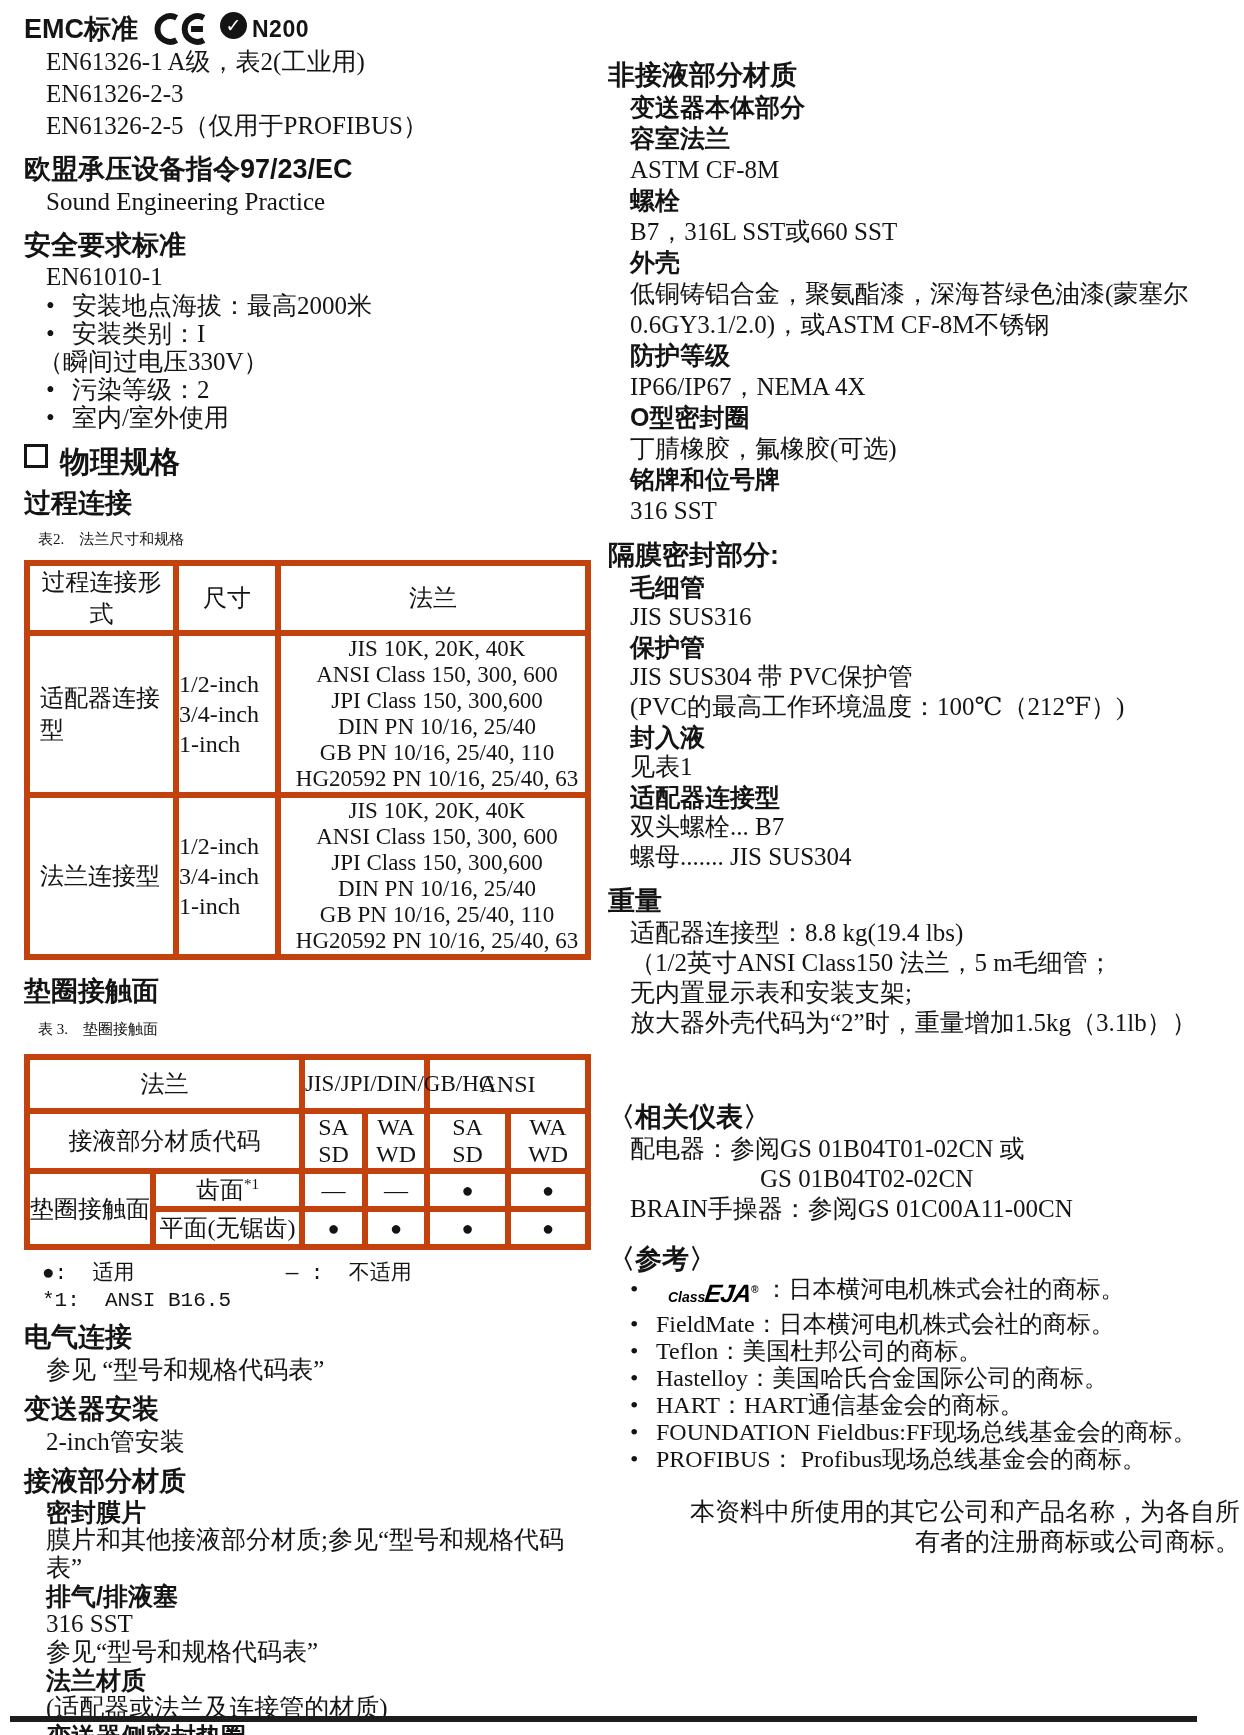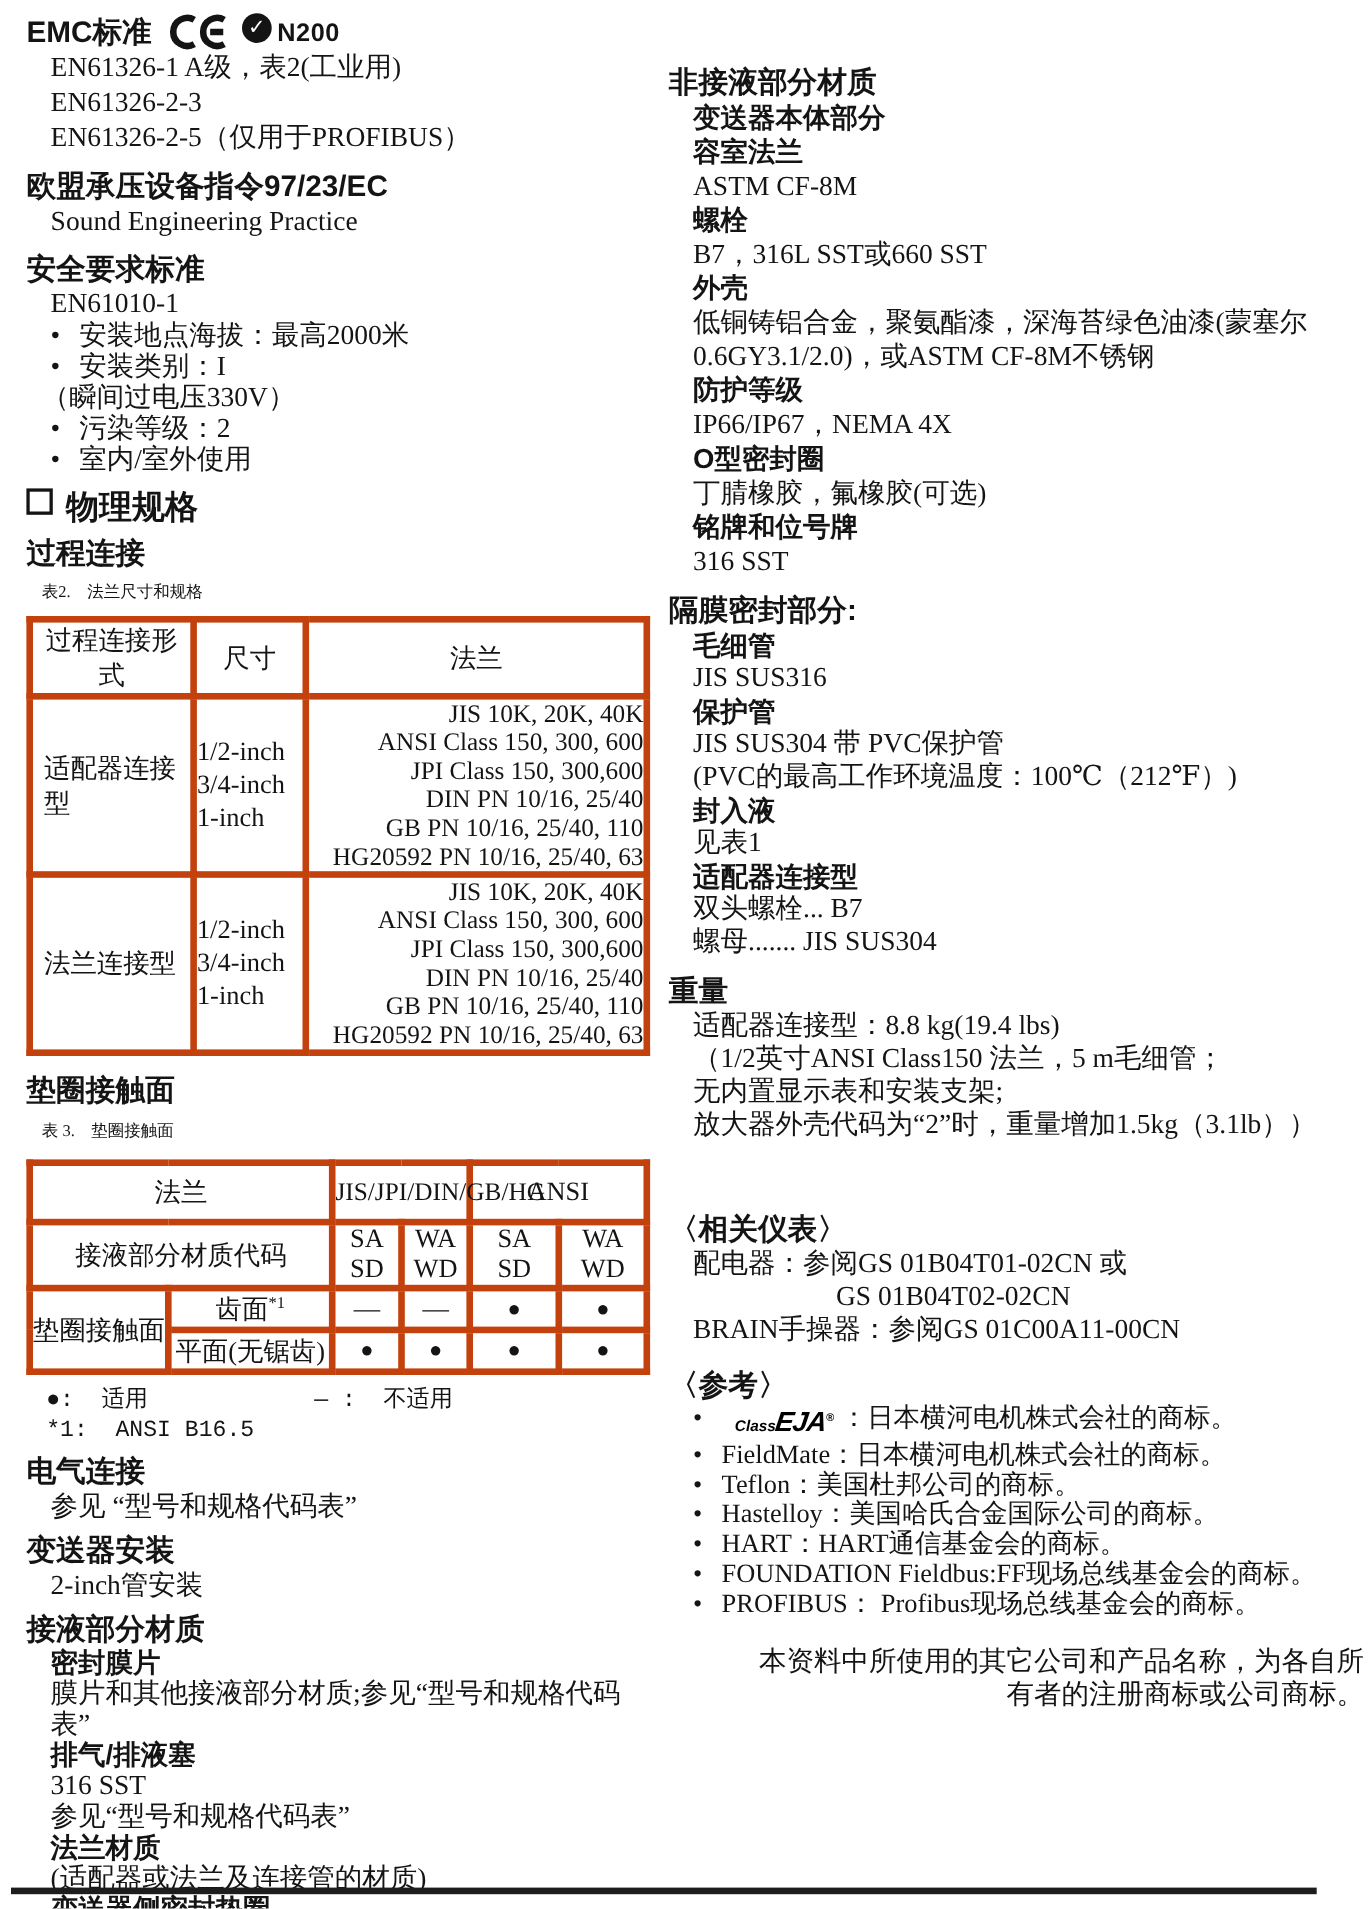--- a/index.html
+++ b/index.html
@@ -33,21 +33,21 @@
   .sqbox{display:inline-block;width:18px;height:18px;border:3px solid #141414;margin-right:12px;flex:none;}
 
   
   .caption{font-size:15px;line-height:30px;padding-left:14px;}
 
   
   table{border-collapse:collapse;table-layout:fixed;width:561px;font-size:24px;}
   td{border:6px solid #c2410c;vertical-align:middle;padding:0;}
   .t2 .c-type{text-align:left;padding-left:10px;}
   .t2 .c-size{text-align:left;}
-  .t2 .c-flange{text-align:right;padding-left:8px;font-size:23px;}
+  .t2 .c-flange{text-align:center;padding-left:8px;font-size:23px;}
   .t2 .c-flange div{line-height:26px;}
   .t2 .c-size div{line-height:30px;}
   .t2 .hdr{text-align:center;height:51px;}
   .t3 td{text-align:center;}
   .t3 .dot{font-size:20px;}
   .t3 .dash{font-size:24px;}
   sup{font-size:15px;}
 
   .legend{font-family:"Liberation Mono","DejaVu Sans Mono",monospace;font-size:21px;
           line-height:27px;white-space:pre;padding-left:18px;}

